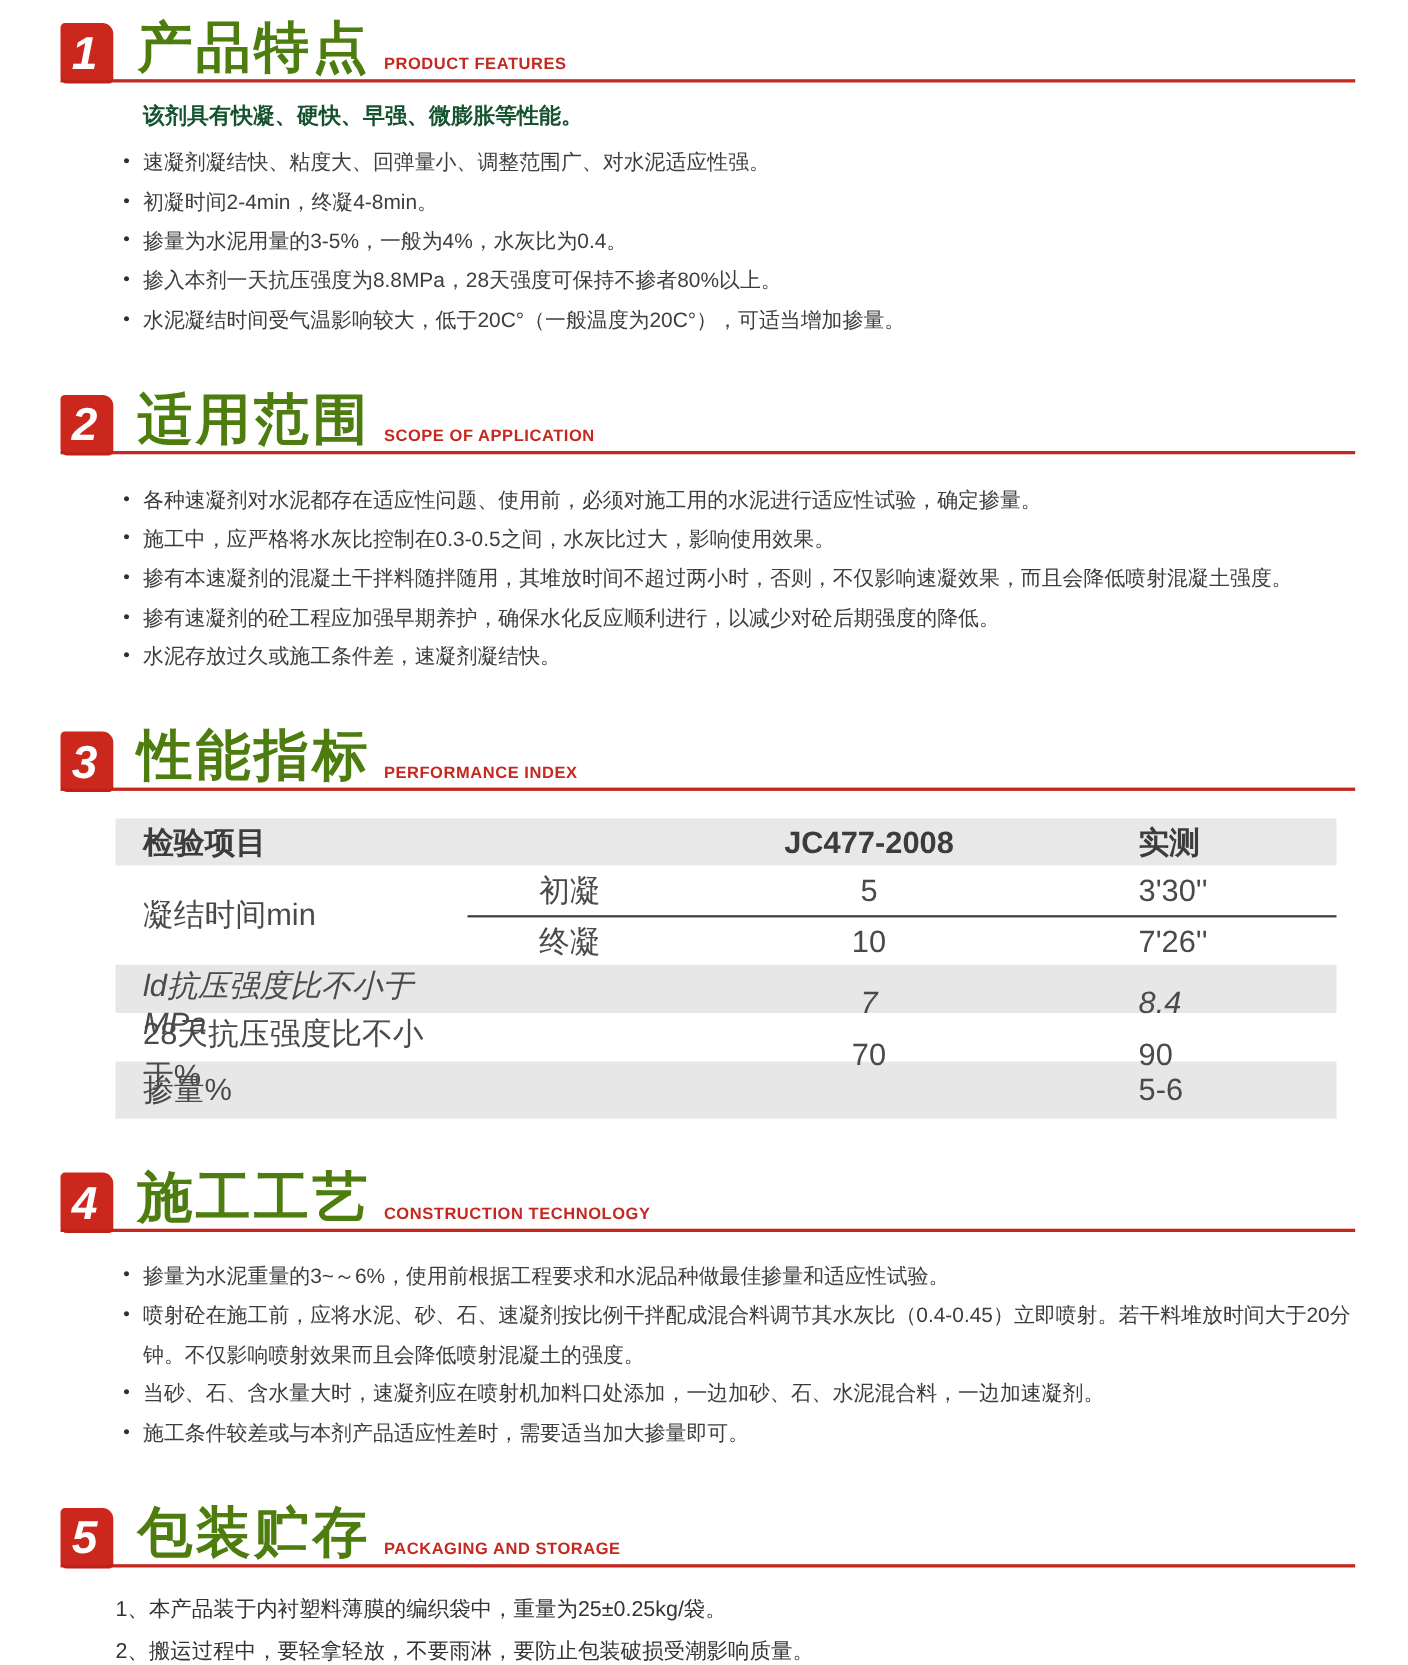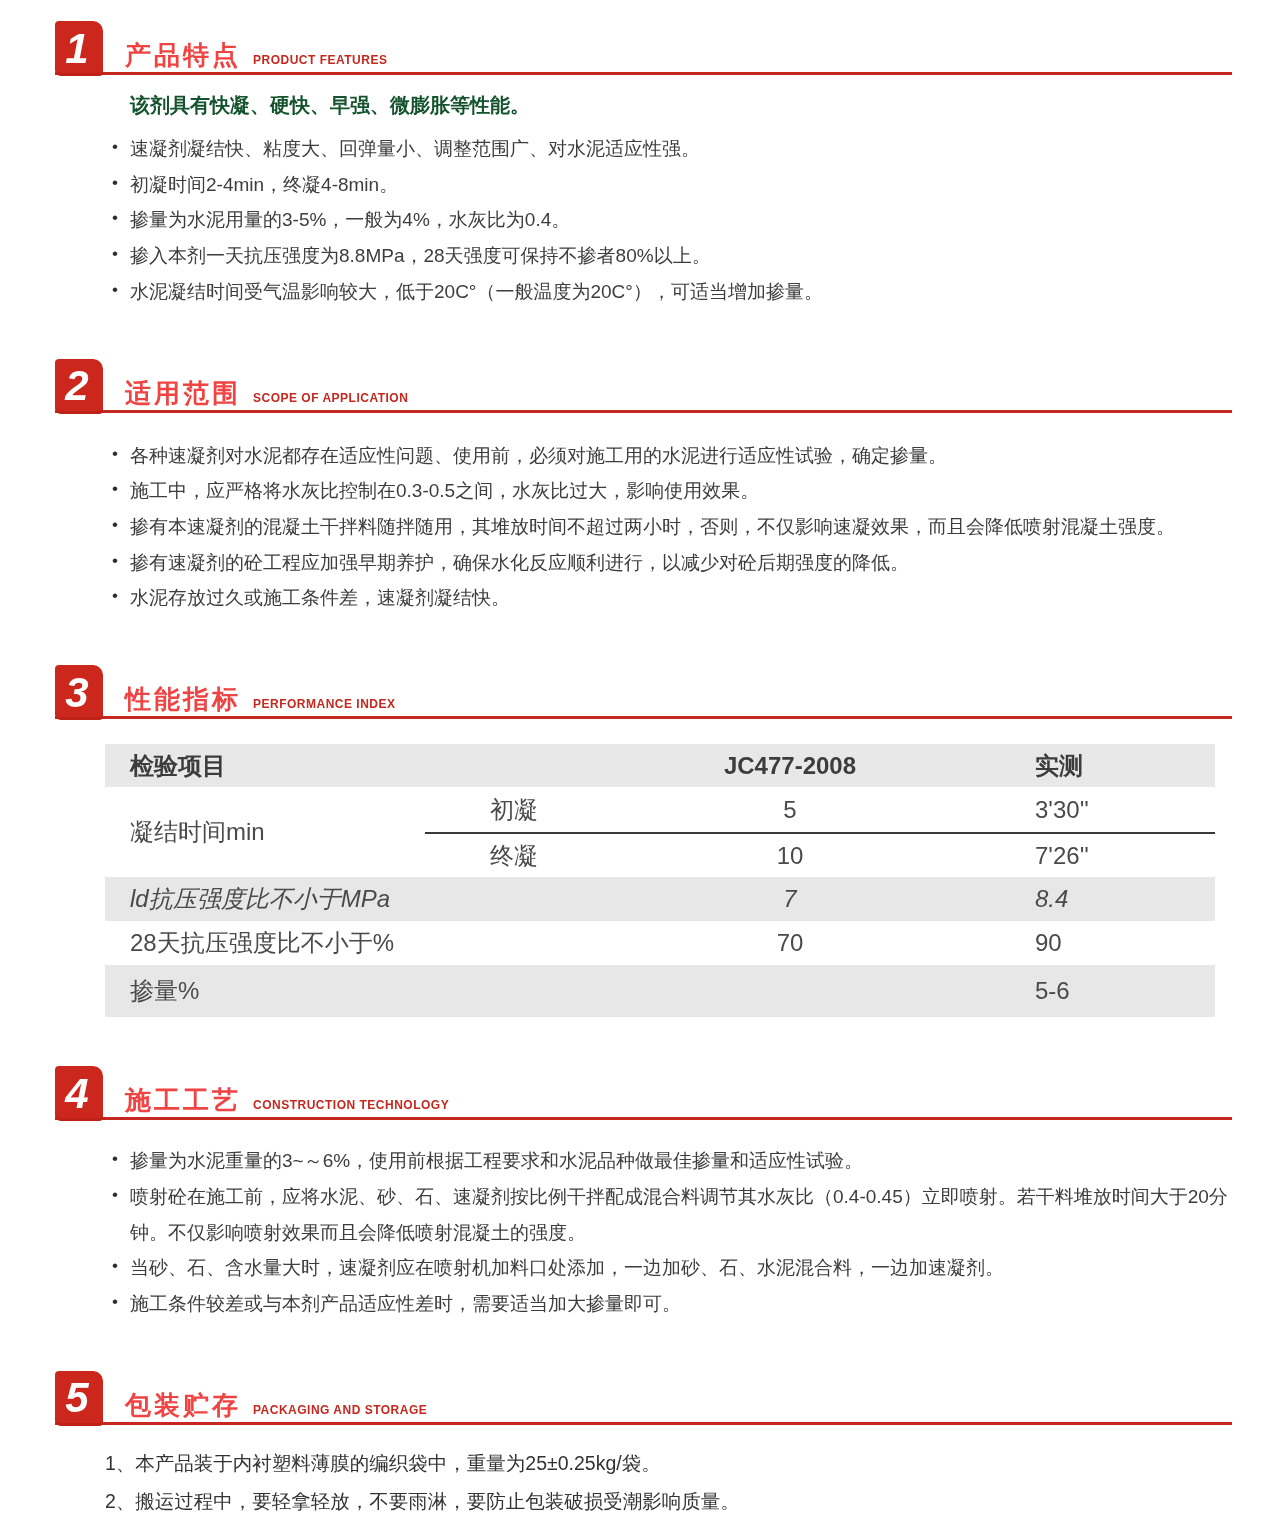--- a/index.html
+++ b/index.html
@@ -26,42 +26,42 @@
     width: 48px; height: 55px;
     background: #cb271d;
     border-radius: 4px 10px 4px 6px;
     color: #fff; font-size: 42px; font-weight: 700; font-style: italic;
     display: flex; align-items: center; justify-content: center;
     padding-right: 4px;
     box-shadow: inset 0 -3px 0 rgba(120,0,0,0.15);
   }
   .sec-title {
     margin: 0 0 0 22px; padding-bottom: 8px;
-    font-size: 26px; line-height: 1; font-weight: 700;
-    color: #ef4444; letter-spacing: 3px;
+    font-size: 50px; line-height: 1; font-weight: 700;
+    color: #4d7c0f; letter-spacing: 3px;
   }
   .sec-sub {
     margin-left: 12px; padding-bottom: 9px;
-    font-size: 12px; font-weight: 700; color: #c4281e; letter-spacing: 0.5px;
+    font-size: 15px; font-weight: 700; color: #c4281e; letter-spacing: 0.5px;
   }
 
   
   .intro { margin: 16px 0 2px 75px; font-size: 20px; font-weight: 700; color: #14532d; }
   ul.bullets { list-style: none; margin: 12px 0 0 57px; padding: 0; }
   ul.bullets li {
     position: relative; padding-left: 18px;
     font-size: 19px; line-height: 1.88; color: #3d3d3d;
   }
   ul.bullets li::before {
     content: "•"; position: absolute; left: 0; top: 0;
     font-size: 17px; color: #2e2e2e;
   }
 
   
-  .ptable { margin: 24px 0 0 50px; width: 1110px; font-size: 24px; color: #4a4a4a; }
+  .ptable { margin: 24px 0 0 50px; width: 1110px; font-size: 28px; color: #4a4a4a; }
   .trow, .t-group { display: grid; grid-template-columns: 320px 215px 300px 1fr; }
   .trow { align-items: center; }
   .t-head { height: 43px; background: #e8e8e8; font-weight: 600; color: #3c3c3c; }
   .t-group { grid-auto-rows: 45px; background: #fff; }
   .t-group > div { display: flex; align-items: center; }
   .row-gray { background: #e7e7e7; }
   .row-white { background: #ffffff; }
   .r3 { height: 44px; font-style: italic; }
   .r4 { height: 44px; }
   .r5 { height: 52px; }

